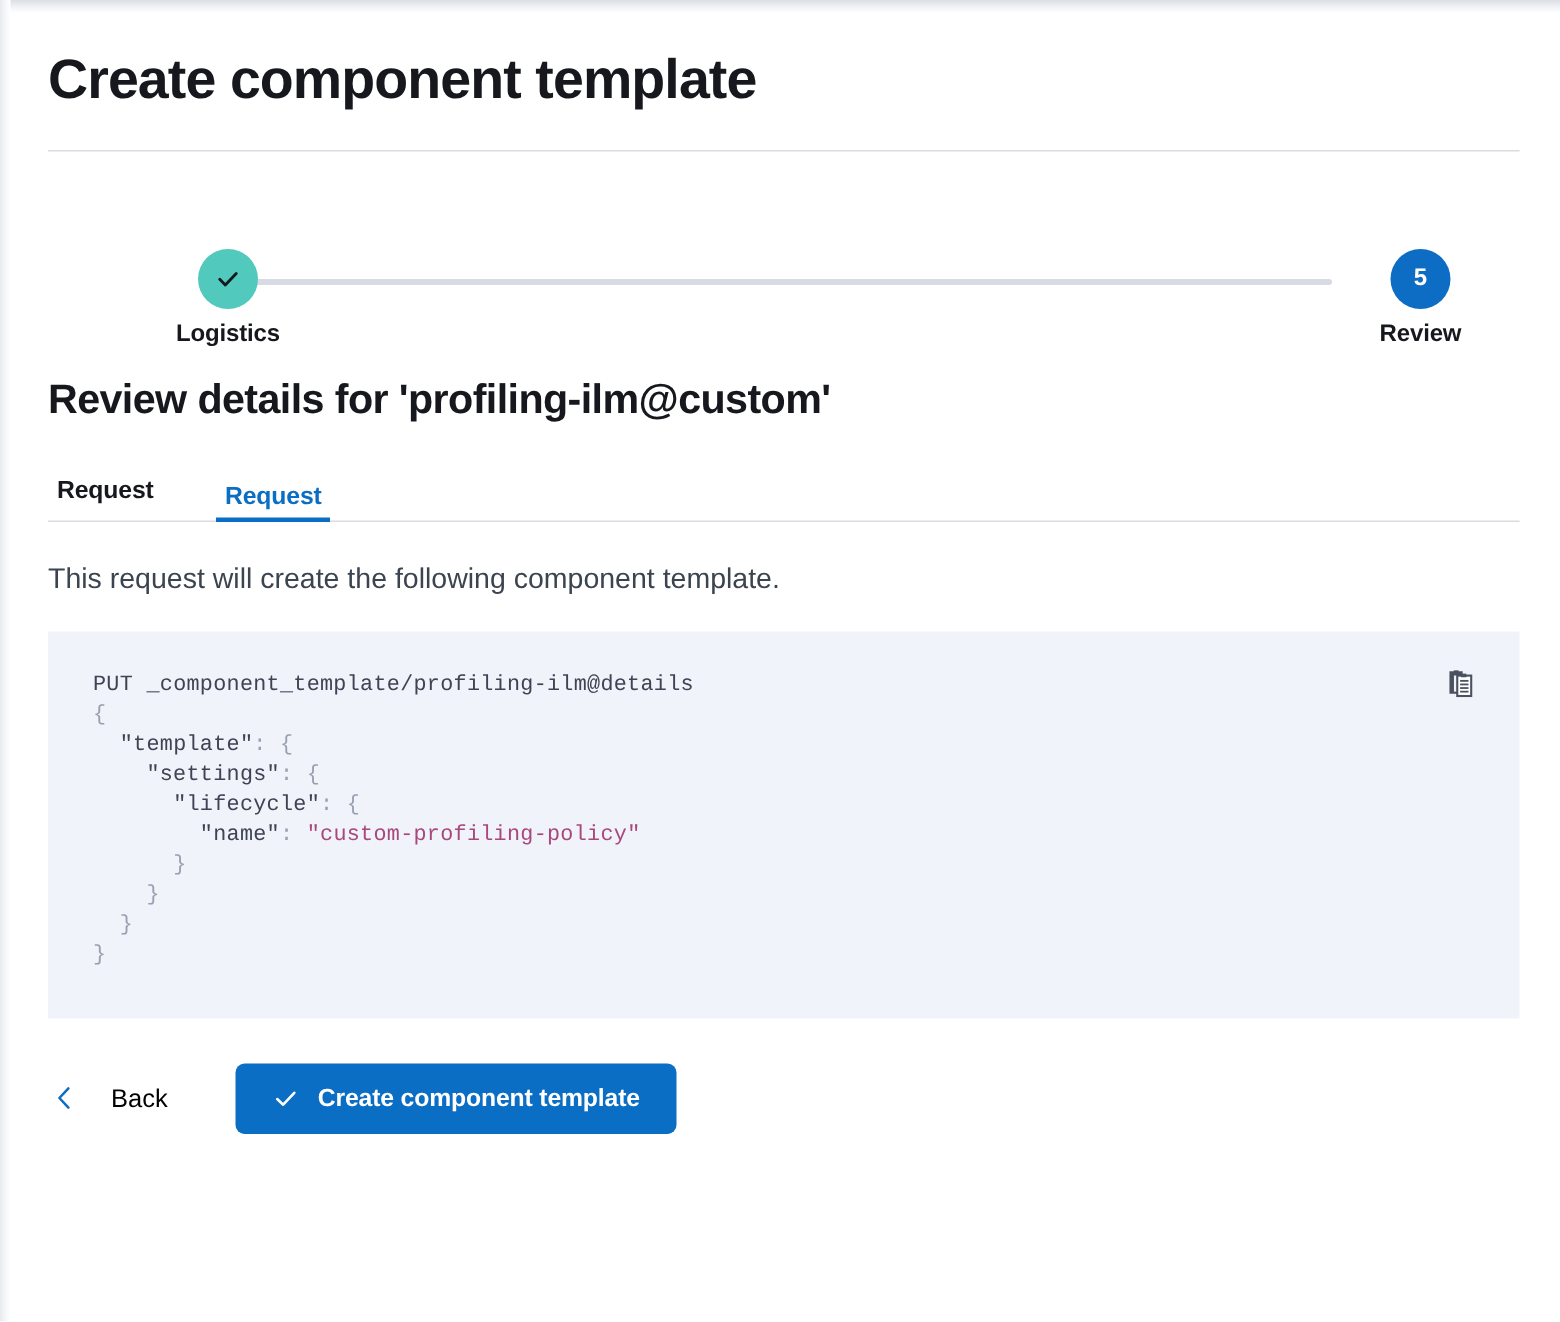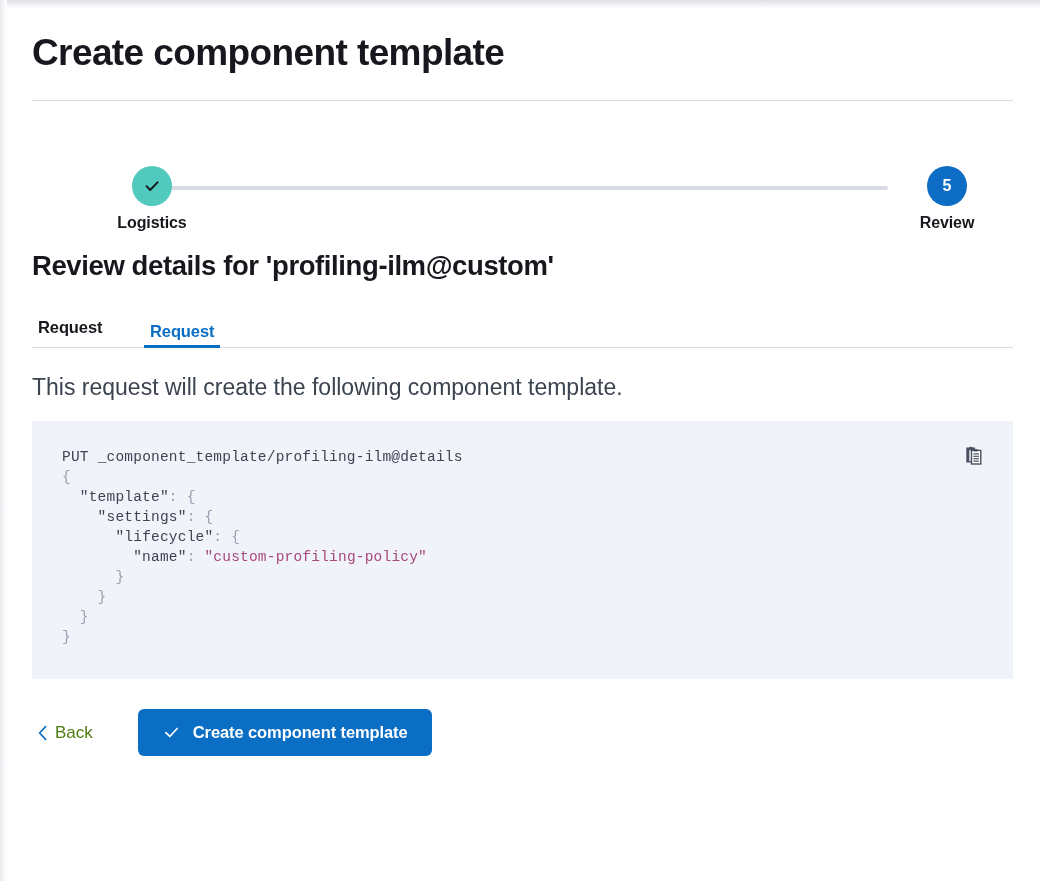--- a/index.html
+++ b/index.html
@@ -154,21 +154,21 @@
     left: 112px;
     color: #0b6ec5;
     border-bottom: 3px solid #0b6ec5;
     padding-bottom: 4px;
   }
 
   
   .request-desc {
     margin: 0;
     padding-top: 27px;
-    font-size: 23px;
+    font-size: 19px;
     line-height: 24px;
     color: #3c4450;
   }
 
   
   .code-panel {
     position: relative;
     margin-top: 22px;
     width: 981px;
     height: 258px;
@@ -207,27 +207,26 @@
   }
 
   
   .actions {
     margin-top: 30px;
     display: flex;
     align-items: center;
   }
   .back-btn {
     display: flex;
-    align-items: center;
-    gap: 5px;
+    gap: 24px;
     background: none;
     border: none;
     padding: 6px 4px;
     cursor: pointer;
-    color: #4d7c0f;
+    color: #000000;
     font-family: inherit;
     font-size: 17px;
     font-weight: normal;
   }
   .primary-btn {
     margin-left: 41px;
     display: flex;
     align-items: center;
     gap: 12px;
     background: #0b6ec5;

